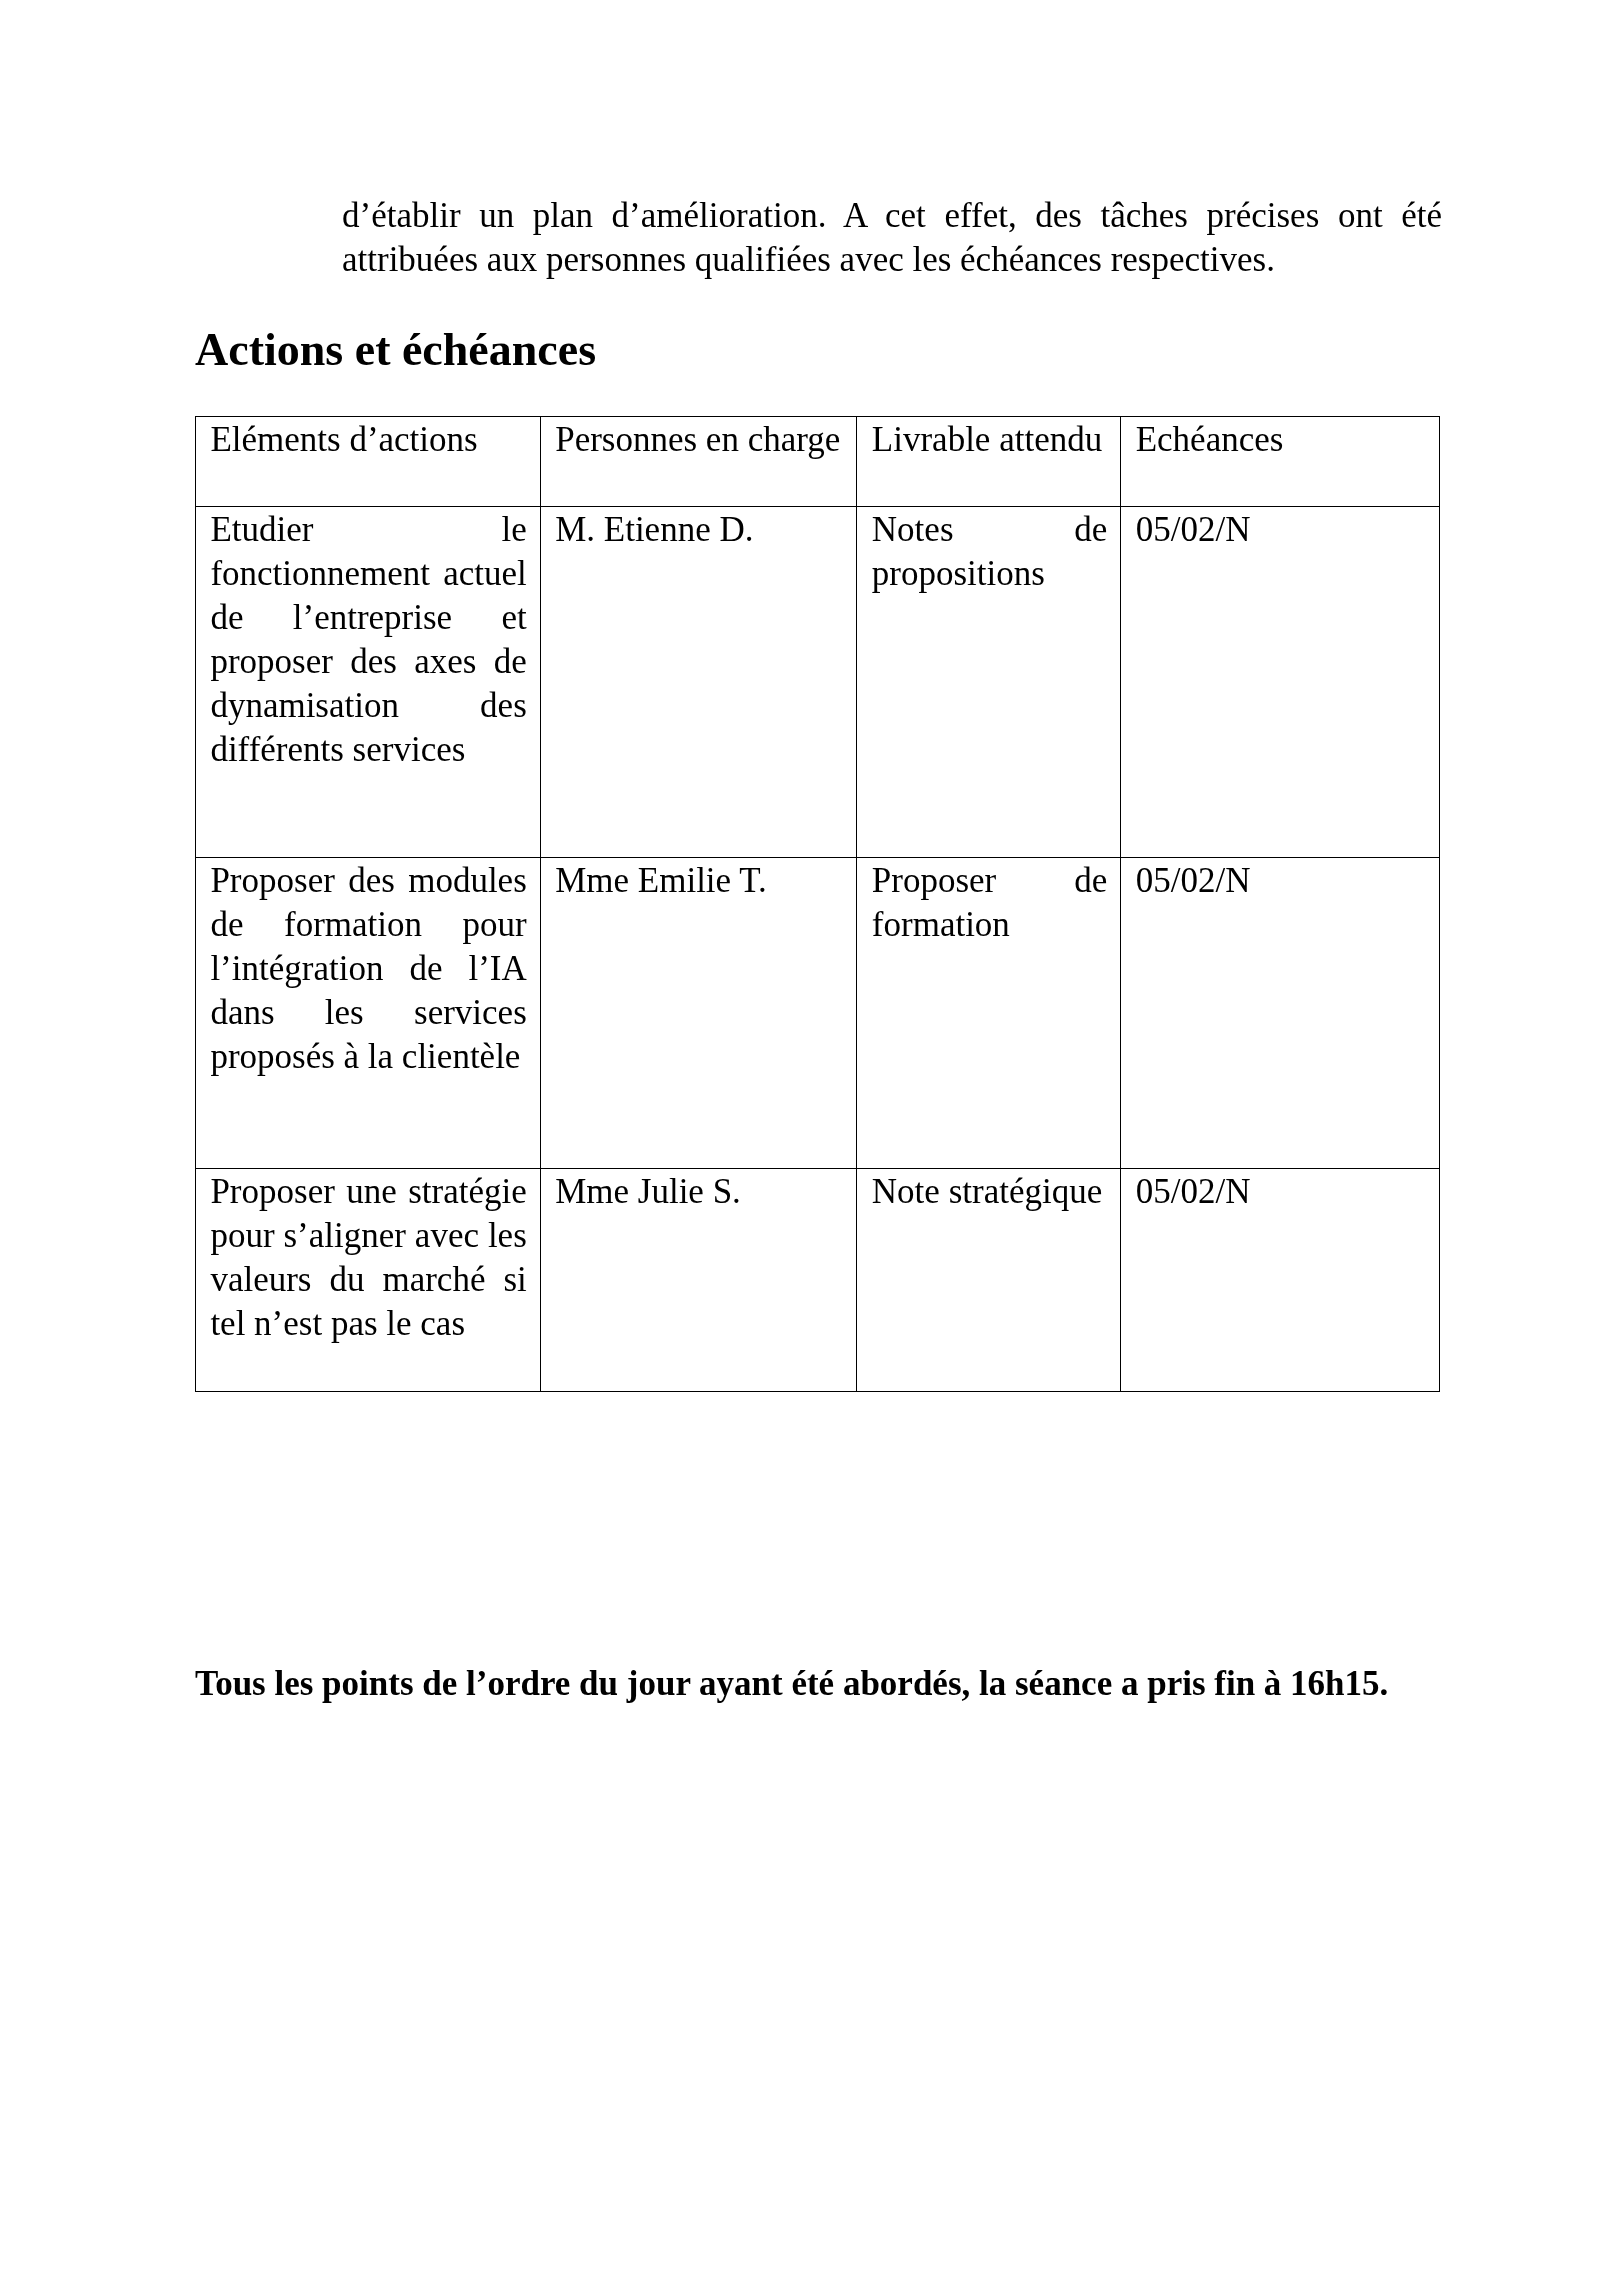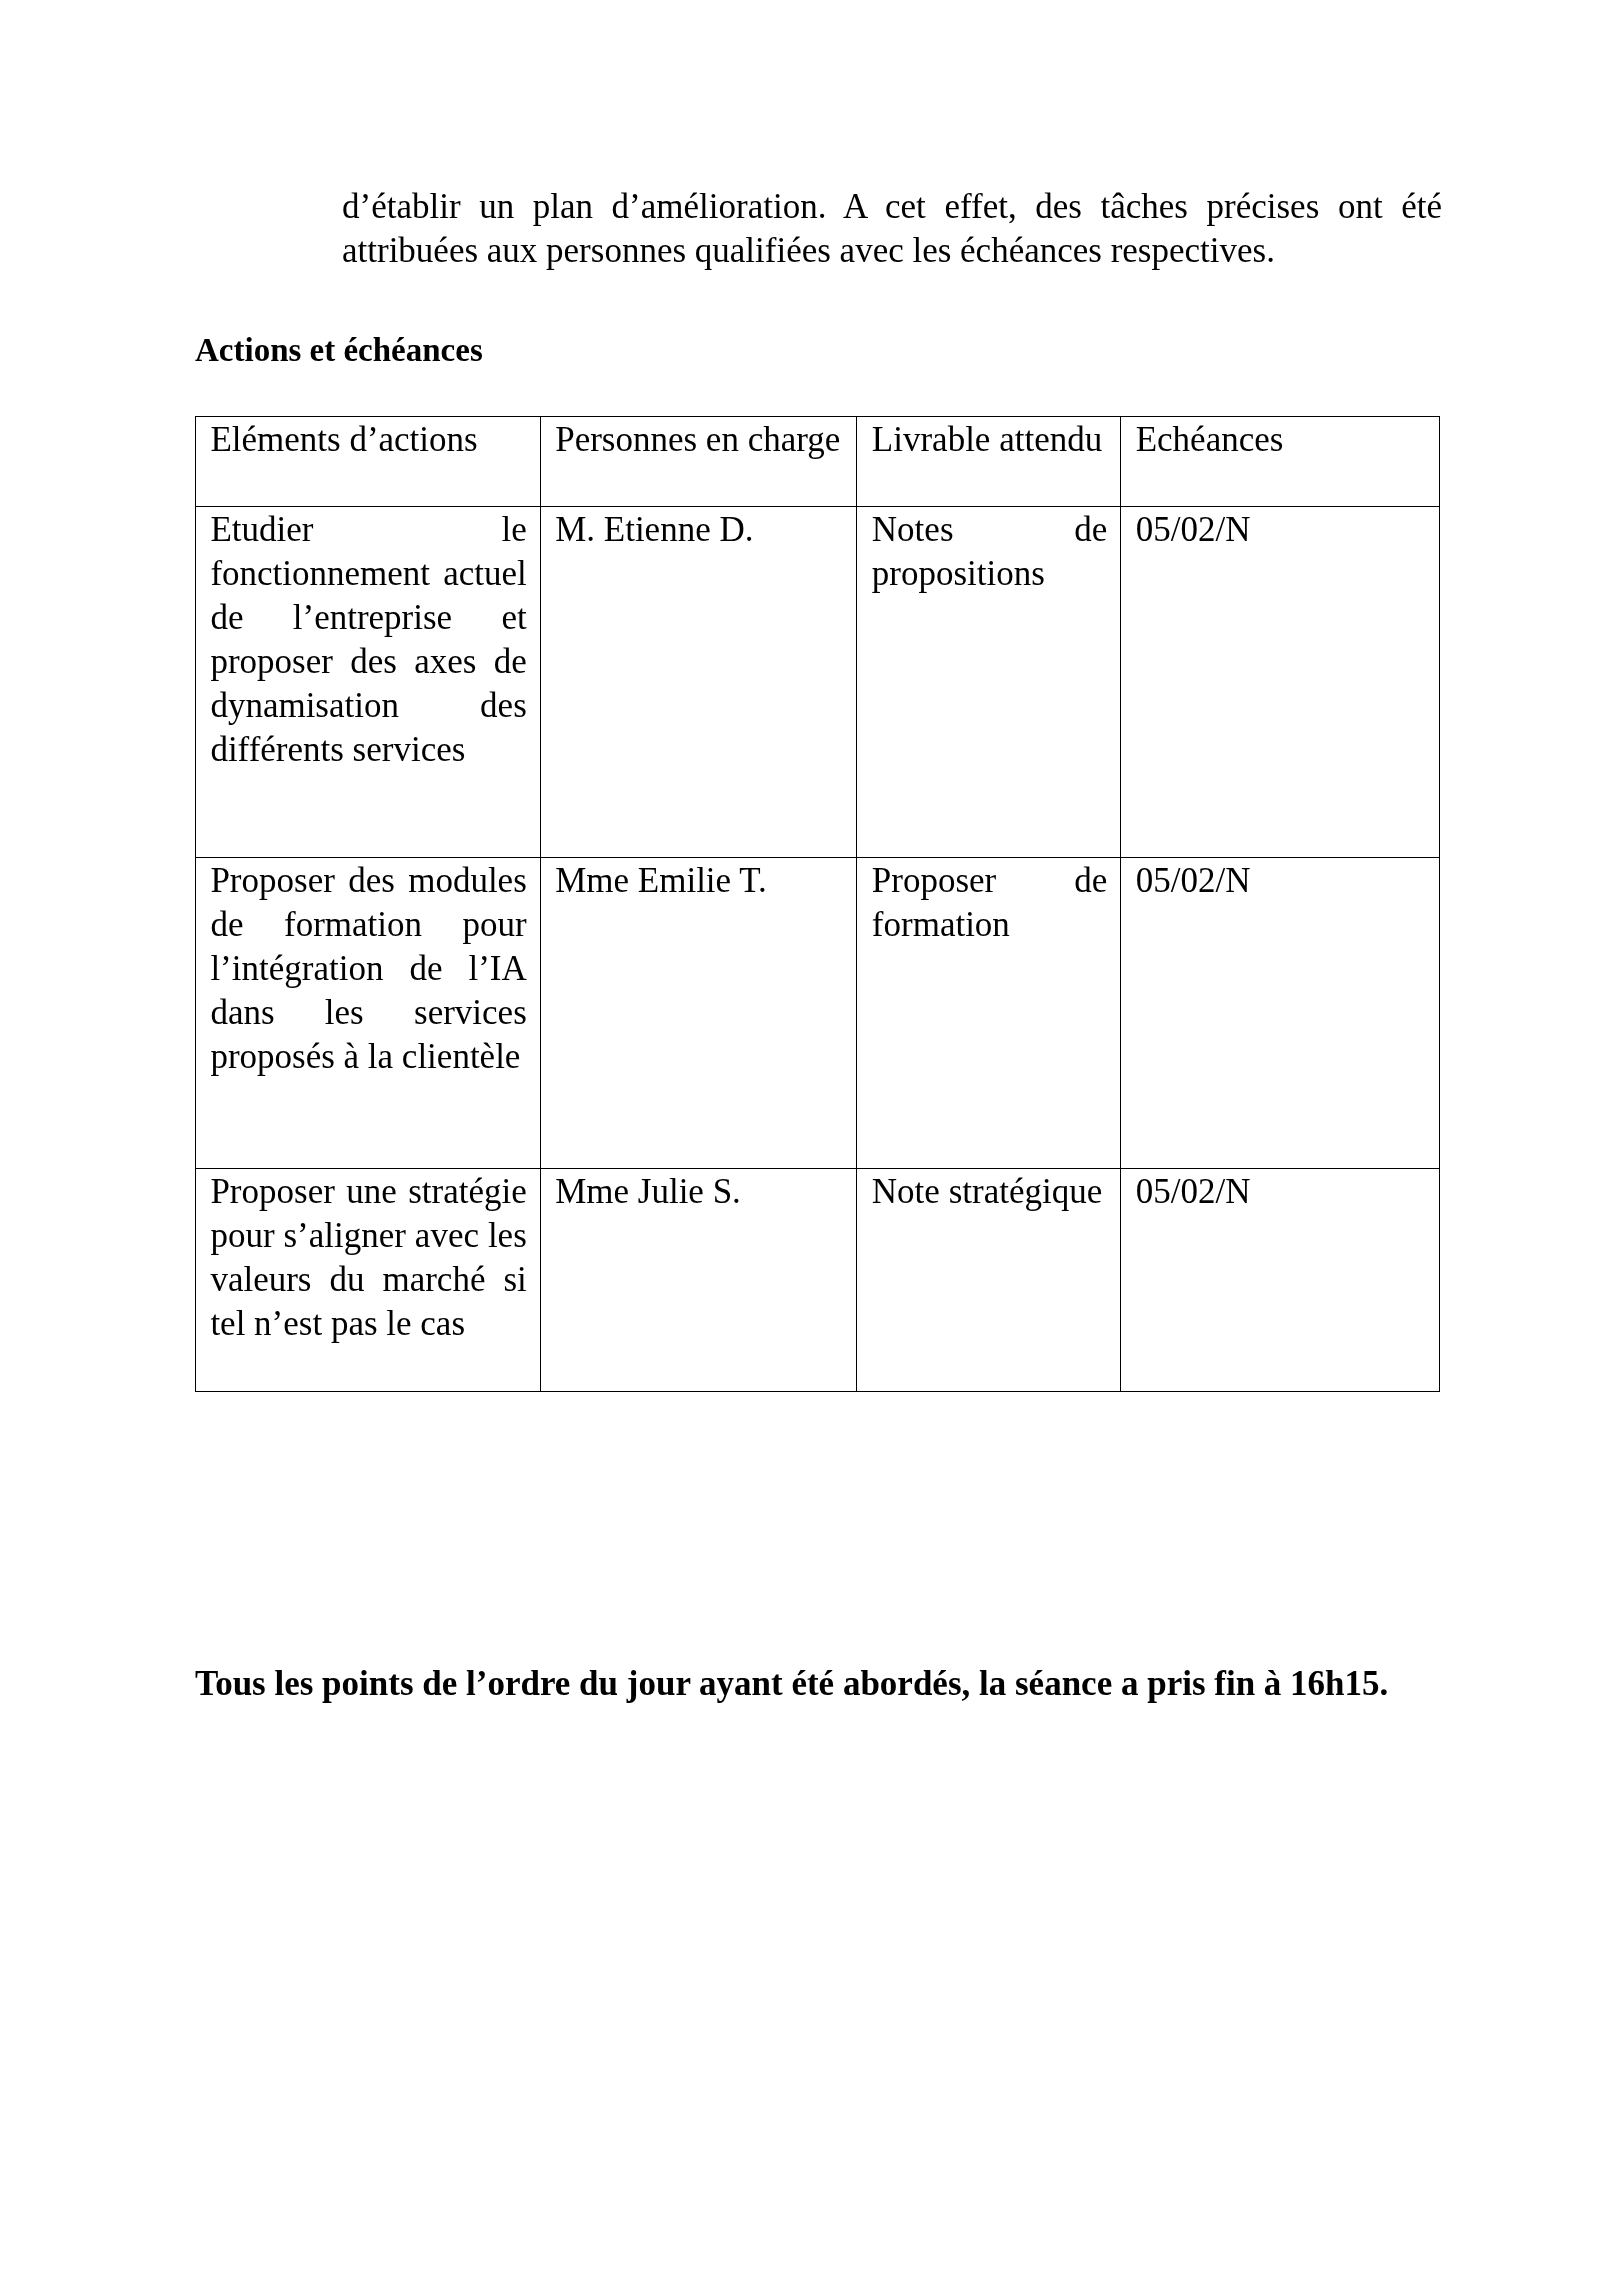--- a/index.html
+++ b/index.html
@@ -4,27 +4,27 @@
 <style>
   html, body { margin: 0; padding: 0; background: #ffffff; }
   body {
     width: 1623px; height: 2295px; position: relative; overflow: hidden;
     font-family: "Liberation Serif", "DejaVu Serif", serif;
     color: #000000;
     font-size: 35px;
     line-height: 44px;
   }
   .intro {
-    position: absolute; left: 342px; top: 185px; width: 1100px;
+    position: absolute; left: 342px; top: 194px; width: 1100px;
     text-align: justify;
   }
   .intro p { margin: 0; }
   .heading {
     position: absolute; left: 195px; top: 328px;
-    font-weight: bold; margin: 0; font-size: 33px;
+    font-weight: bold; margin: 0; font-size: 46px;
   }
   table.actions {
     position: absolute; left: 195px; top: 416px;
     border-collapse: collapse;
     width: 1245px;
     padding-left: 41px;
   }
   table.actions td {
     border: 1.3px solid #000;
     vertical-align: top;

